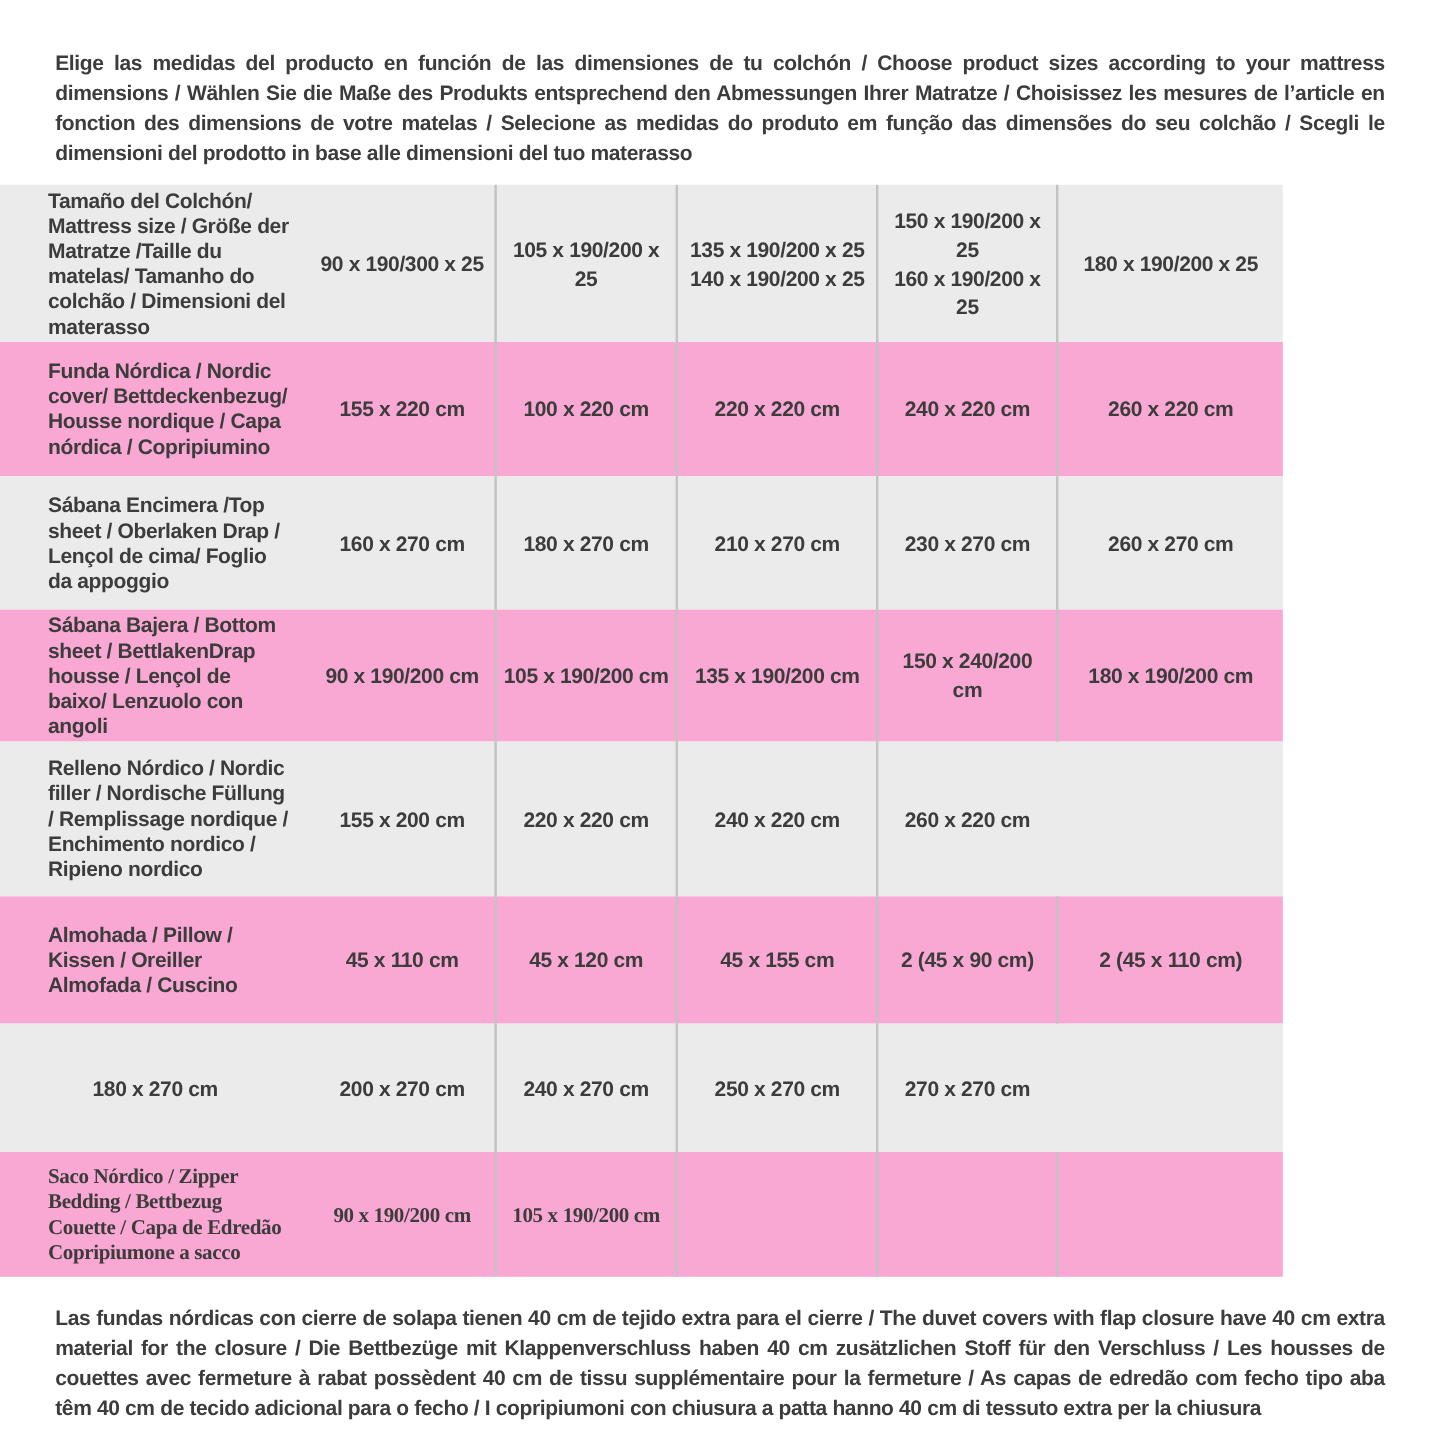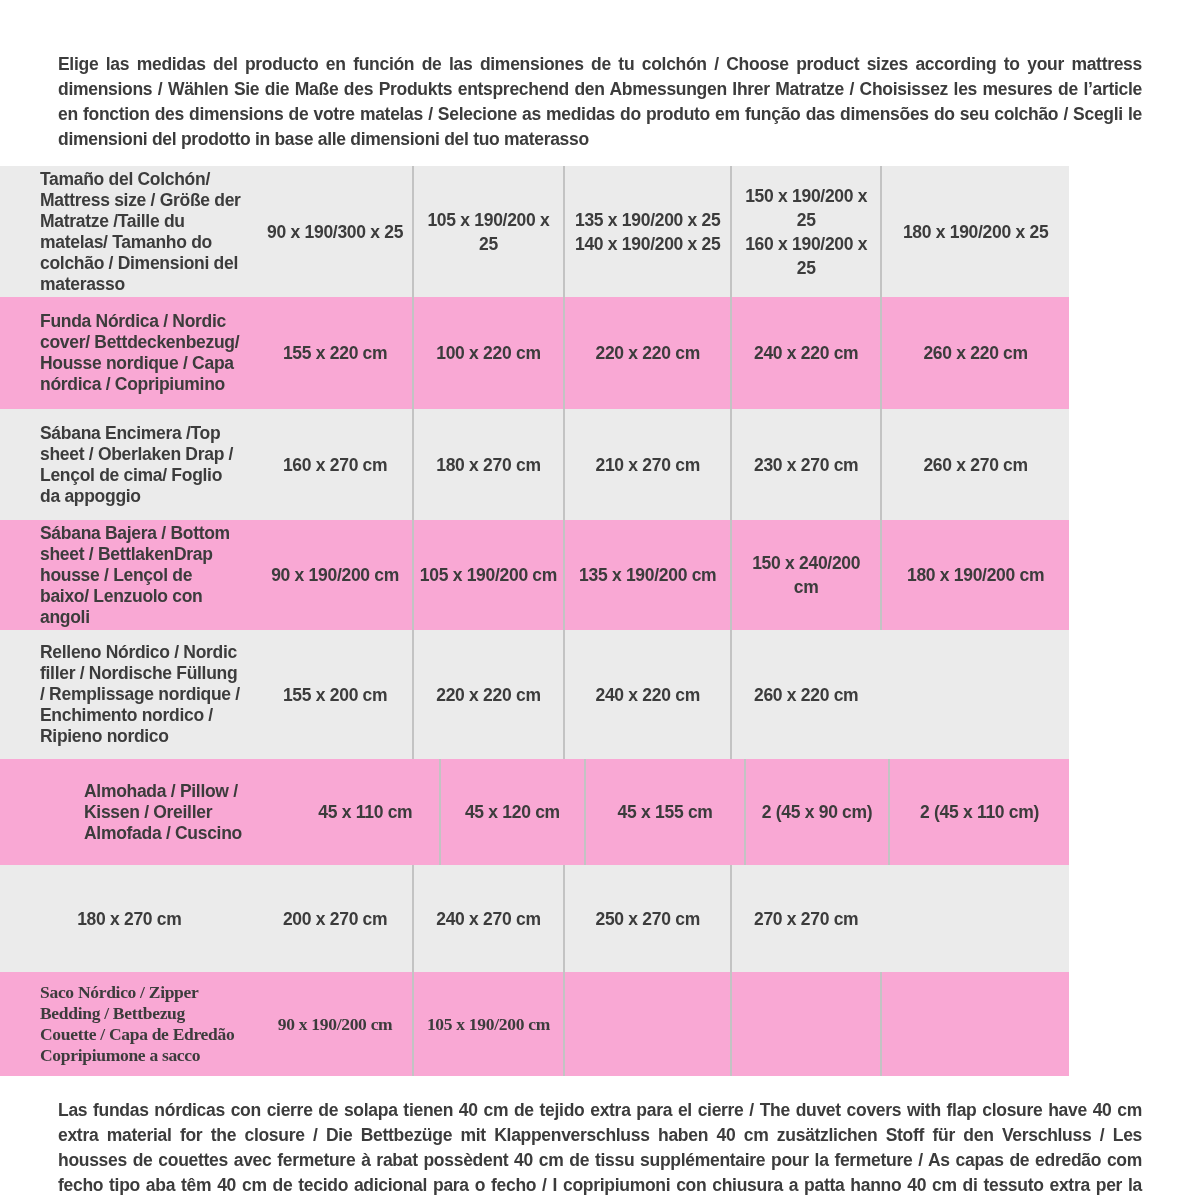--- a/index.html
+++ b/index.html
@@ -19,21 +19,21 @@
     height: 1200px;
     overflow: hidden;
     background: #ffffff;
   }
   .intro, .footnote {
     font-weight: 700;
     font-size: 17.5px;
     line-height: 25px;
     letter-spacing: -0.3px;
     text-align: justify;
-    margin: 16px;
+    margin: 4px;
     padding: 0 42px;
   }
   .intro {
     padding-top: 36px;
     margin-bottom: 14px;
   }
   .footnote {
     margin-top: 22px;
   }
   .table {
@@ -46,21 +46,21 @@
   }
   .row:nth-child(odd) {
     background: #ebebeb;
   }
   
   .row:nth-child(1) { min-height: 131px; }
   .row:nth-child(2) { min-height: 112px; }
   .row:nth-child(3) { min-height: 111px; }
   .row:nth-child(4) { min-height: 110px; }
   .row:nth-child(5) { min-height: 129px; }
-  .row:nth-child(6) { min-height: 106px; padding-left: 44px; }
+  .row:nth-child(6) { min-height: 106px; }
   .row:nth-child(7) { min-height: 107px; }
   .row:nth-child(8) { min-height: 104px; font-family: Liberation Serif, serif; }
   .cell {
     display: flex;
     align-items: center;
     box-sizing: border-box;
   }
   
   .row > .cell:nth-child(n+3) {
     border-left: 2px solid #c3c3c3;

